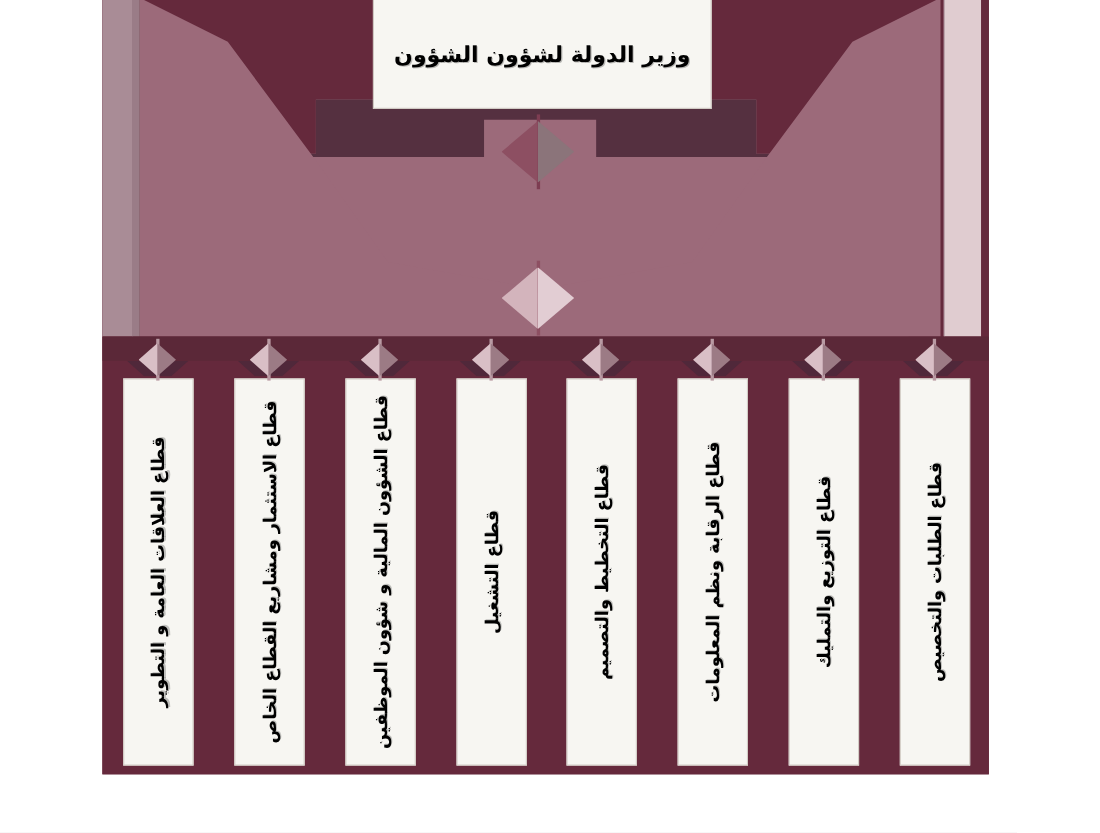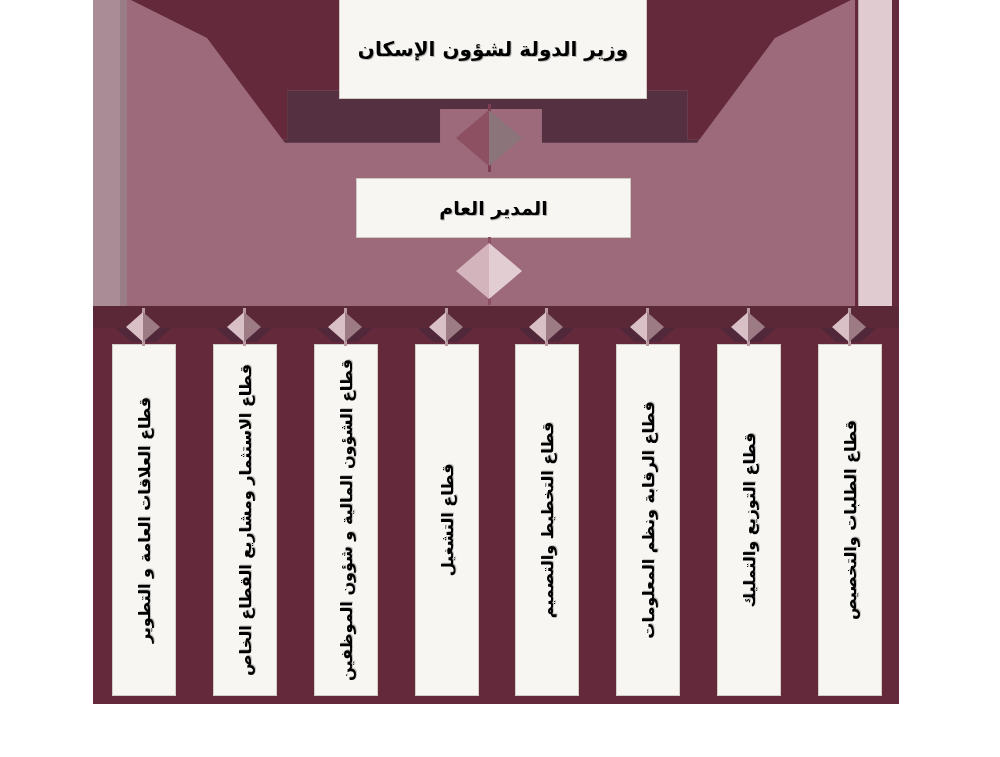--- a/index.html
+++ b/index.html
@@ -149,32 +149,29 @@
     <div class="mass-mid"></div>
     <div class="funnel-left"></div>
     <div class="funnel-right"></div>
 
     <div class="pillar-left"></div>
     <div class="pillar-left-in"></div>
     <div class="pillar-right"></div>
     <div class="pillar-right-edge"></div>
 
     <div class="titlebox" id="box-minister">
-      <span>وزير الدولة لشؤون الإسكان</span>
+      <span>وزير الدولة لشؤون الشؤون</span>
     </div>
 
     <div class="diamond" id="dia-1">
       <div class="stem"></div>
       <div class="dl"></div>
       <div class="dr"></div>
     </div>
 
-    <div class="titlebox" id="box-director">
-      <span>المدير العام</span>
-    </div>
 
     <div class="diamond" id="dia-2">
       <div class="stem"></div>
       <div class="dl"></div>
       <div class="dr"></div>
     </div>
 
     <div id="band">
       <div id="band-shade"></div>
       <div id="sector-holder">

